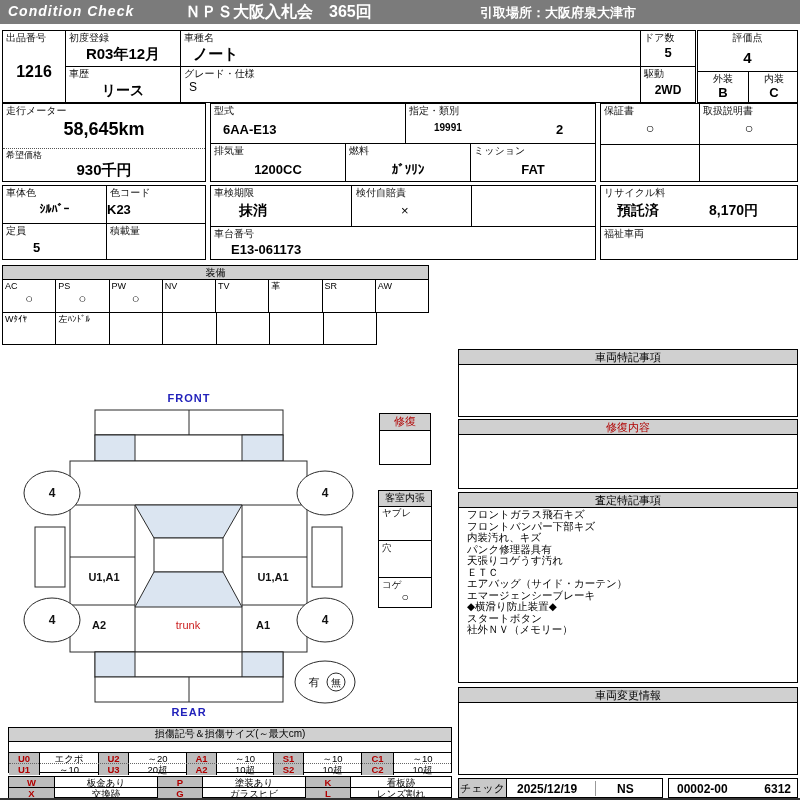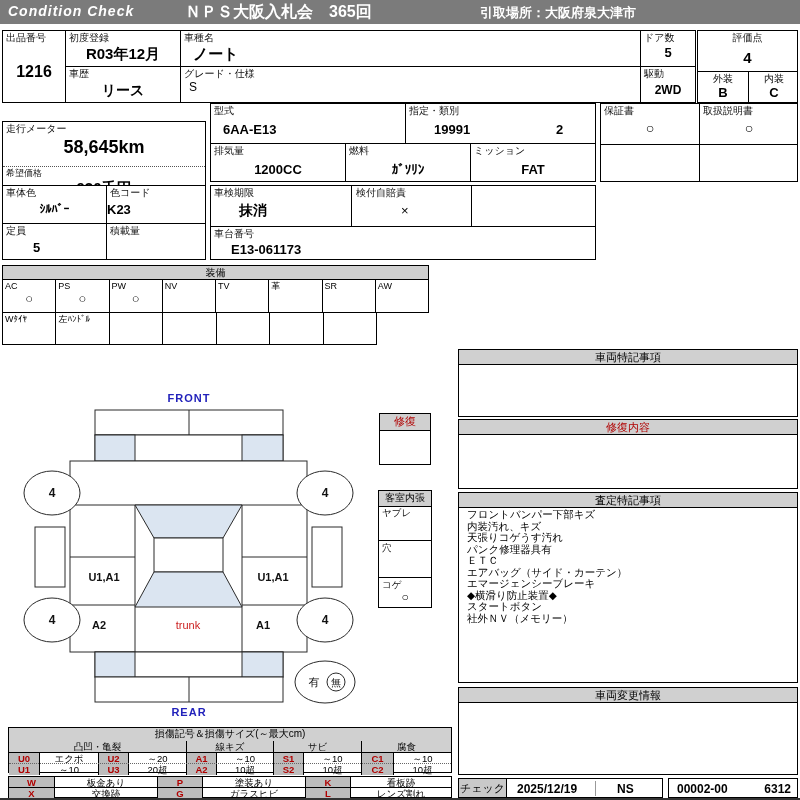--- a/index.html
+++ b/index.html
@@ -72,34 +72,34 @@
     <span class="lb ctr" style="text-align:center;">評価点</span>
     <span class="vl ctr" style="top:18px;font-size:15px;">4</span>
     <div class="hl" style="top:40px;"></div>
     <div class="vln" style="left:50px;top:40px;bottom:0;"></div>
     <span class="lb" style="left:0;top:41px;width:44px;text-align:center;">外装</span>
     <span class="vl" style="left:0;width:50px;text-align:center;top:54px;font-size:13px;">B</span>
     <span class="lb" style="left:51px;top:41px;width:44px;text-align:center;">内装</span>
     <span class="vl" style="left:51px;width:50px;text-align:center;top:54px;font-size:13px;">C</span>
   </div>
 
-  <div class="bx" style="left:2px;top:103px;width:204px;height:79px;margin-top:18px;">
+  <div class="bx" style="left:2px;top:103px;width:204px;height:79px;">
     <span class="lb">走行メーター</span>
     <span class="vl ctr" style="top:15px;font-size:18px;">58,645km</span>
     <div class="abs" style="left:0;right:0;top:44px;border-top:1px dotted #555;"></div>
     <span class="lb" style="top:45px;font-size:9px;">希望価格</span>
     <span class="vl ctr" style="top:57px;font-size:15px;">930千円</span>
   </div>
   <div class="bx" style="left:210px;top:103px;width:196px;height:41px;">
     <span class="lb">型式</span>
     <span class="vl" style="left:12px;top:18px;font-size:13px;">6AA-E13</span>
   </div>
   <div class="bx" style="left:405px;top:103px;width:191px;height:41px;">
     <span class="lb">指定・類別</span>
-    <span class="vl" style="left:28px;top:18px;font-size:13px;">19991</span>
+    <span class="vl" style="left:28px;top:18px;font-size:10px;">19991</span>
     <span class="vl" style="left:150px;top:18px;font-size:13px;">2</span>
   </div>
   <div class="bx" style="left:210px;top:143px;width:136px;height:39px;">
     <span class="lb">排気量</span>
     <span class="vl ctr" style="top:18px;font-size:13px;">1200CC</span>
   </div>
   <div class="bx" style="left:345px;top:143px;width:126px;height:39px;">
     <span class="lb">燃料</span>
     <span class="vl ctr" style="top:18px;font-size:13px;">ｶﾞｿﾘﾝ</span>
   </div>
@@ -132,20 +132,27 @@
     <div class="hl" style="top:40px;"></div>
     <div class="vln" style="left:140px;top:0;height:40px;"></div>
     <div class="vln" style="left:260px;top:0;height:40px;"></div>
     <span class="lb">車検期限</span>
     <span class="vl" style="left:28px;top:16px;font-size:14px;text-align:center;">抹消</span>
     <span class="lb" style="left:142px;">検付自賠責</span>
     <span class="vl" style="left:190px;top:17px;font-size:13px;font-weight:normal;">×</span>
     <span class="lb" style="top:41px;">車台番号</span>
     <span class="vl" style="left:20px;top:56px;font-size:13px;">E13-061173</span>
   </div>
+  <div class="bx" style="left:600px;top:185px;width:198px;height:75px;">
+    <div class="hl" style="top:40px;"></div>
+    <span class="lb">リサイクル料</span>
+    <span class="vl" style="left:16px;top:16px;font-size:14px;">預託済</span>
+    <span class="vl" style="left:108px;top:16px;font-size:14px;">8,170円</span>
+    <span class="lb" style="top:41px;">福祉車両</span>
+  </div>
 
   <div class="bx" style="left:2px;top:265px;width:427px;height:15px;background:#d0d0d0;text-align:center;font-size:10px;line-height:13px;">
     <span>装備</span>
   </div>
   <div class="bx flexrow" style="left:2px;top:279px;width:427px;height:34px;">
     <div class="eqcell">
         <div class="eqlab">AC</div>
         <div class="eqmark">○</div>
       </div>
     <div class="eqcell">
@@ -205,24 +212,25 @@
     <div class="hdrbar" style="color:#b00000;"><span>修復内容</span></div>
     <div class="secbody"></div>
   </div>
   <div class="bx" style="left:458px;top:349px;width:340px;height:68px;">
     <div class="hdrbar"><span>車両特記事項</span></div>
     <div class="secbody"></div>
   </div>
   <div class="bx" style="left:458px;top:492px;width:340px;height:191px;">
     <div class="hdrbar"><span>査定特記事項</span></div>
     <div class="secbody asmlines">
+      <div>フロントガラス飛石キズ</div>
       <div>フロントバンパー下部キズ</div>
       <div>内装汚れ、キズ</div>
+      <div>パンク修理器具有</div>
       <div>天張りコゲうす汚れ</div>
-      <div>パンク修理器具有</div>
       <div>ＥＴＣ</div>
       <div>エアバッグ（サイド・カーテン）</div>
       <div>エマージェンシーブレーキ</div>
       <div>◆横滑り防止装置◆</div>
       <div>スタートボタン</div>
       <div>社外ＮＶ（メモリー）</div>
     </div>
   </div>
   <div class="bx" style="left:458px;top:687px;width:340px;height:88px;">
     <div class="hdrbar"><span>車両変更情報</span></div>
@@ -316,26 +324,20 @@
     <span class="lb" style="top:50px;font-size:9.5px;">穴</span>
     <span class="vl ctr" style="top:66px;font-size:12px;"></span>
     <span class="lb" style="top:87px;font-size:9.5px;">コゲ</span>
     <span class="vl ctr" style="top:99px;font-size:12px;">○</span>
   </div>
 
   <div class="bx" style="left:8px;top:727px;width:444px;height:46px;">
     <div class="hdrbar" style="height:13px;line-height:12px;font-size:10px;">
       <span>損傷記号＆損傷サイズ(～最大cm)</span>
     </div>
-    <div class="abs flexrow" style="left:0;right:0;top:13px;height:11px;">
-      <div class="lgcell gray" style="width:177px;">凸凹・亀裂</div>
-      <div class="lgcell gray" style="width:87px;">線キズ</div>
-      <div class="lgcell gray" style="width:88px;">サビ</div>
-      <div class="lgcell gray" style="width:90px;">腐食</div>
-    </div>
     <div class="abs flexrow" style="left:0;right:0;top:24px;height:11px;border-top:1px solid #000;">
       <div class="lgcell code" style="width:30px;">U0</div>
       <div class="lgcell" style="width:59px;">エクボ</div>
       <div class="lgcell code" style="width:30px;">U2</div>
       <div class="lgcell" style="width:58px;">～20</div>
       <div class="lgcell code" style="width:30px;">A1</div>
       <div class="lgcell" style="width:57px;">～10</div>
       <div class="lgcell code" style="width:30px;">S1</div>
       <div class="lgcell" style="width:58px;">～10</div>
       <div class="lgcell code" style="width:32px;">C1</div>

